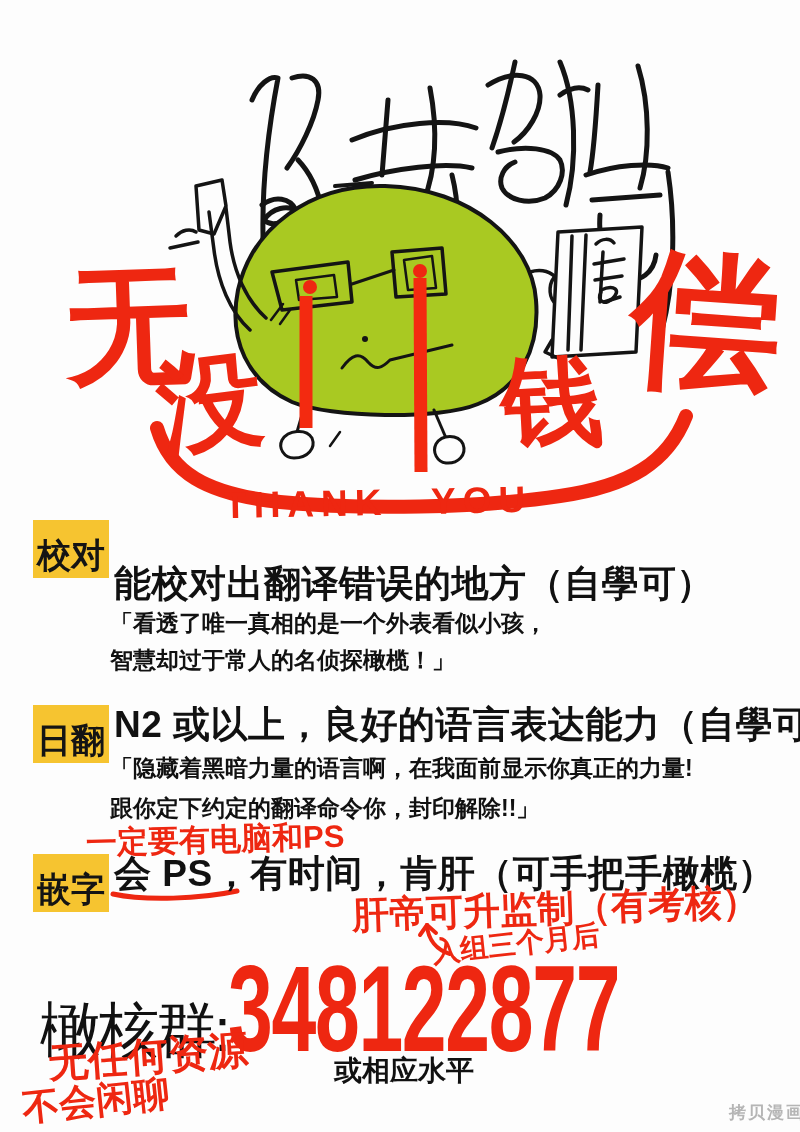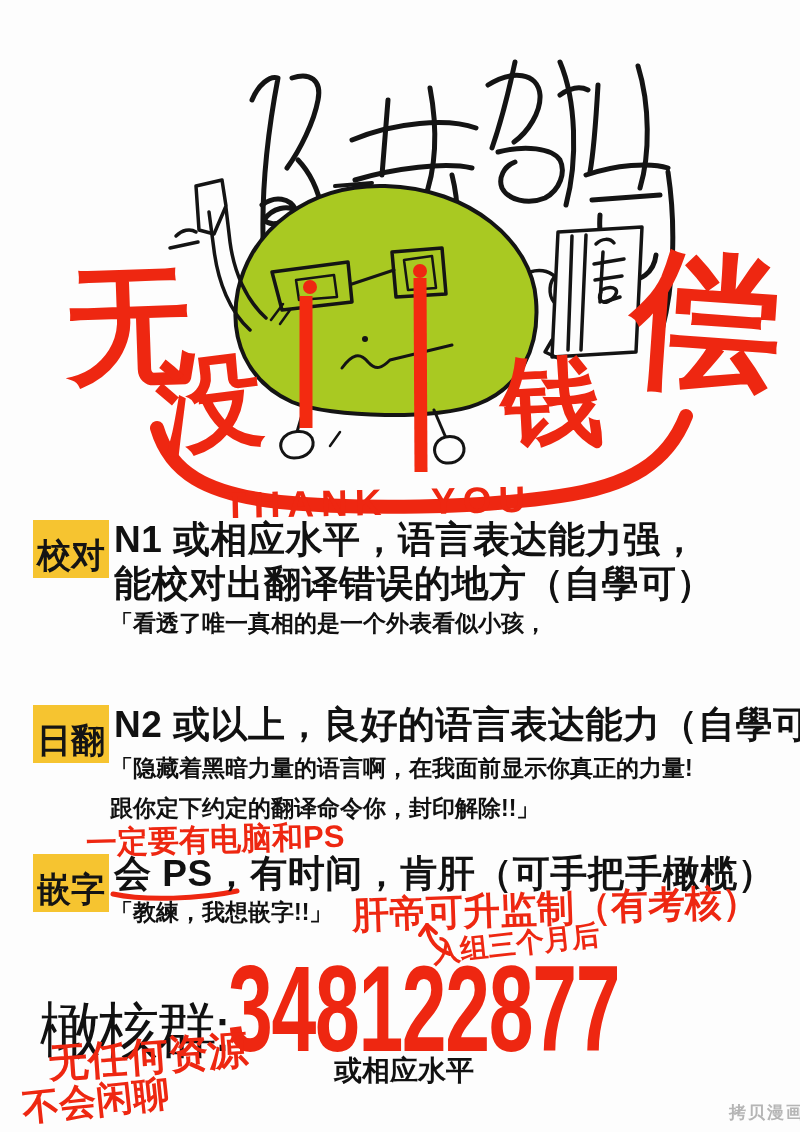--- a/index.html
+++ b/index.html
@@ -150,33 +150,32 @@
     </g>
   </svg>
 
   <div class="abs red red-char wu">无</div>
   <div class="abs red red-char mei">没</div>
   <div class="abs red red-char qian">钱</div>
   <div class="abs red red-char chang">偿</div>
   <div class="abs red thank-you">THANK YOU</div>
 
   <div class="abs row-label" style="left:33px;top:520px;">校对</div>
-  <div class="abs main-line" style="left:114px;top:521px;">N1 或相应水平，语言表达能力强，</div>
   <div class="abs main-line" style="left:114px;top:565px;">能校对出翻译错误的地方（自學可）</div>
   <div class="abs quote-line" style="left:110px;top:612px;">「看透了唯一真相的是一个外表看似小孩，</div>
+  <div class="abs quote-line" style="left:110px;top:649px;">智慧却过于常人的名侦探橄榄！」</div>
 
   <div class="abs row-label" style="left:33px;top:705px;">日翻</div>
   <div class="abs main-line" style="left:114px;top:706px;">N2 或以上，良好的语言表达能力（自學可）</div>
   <div class="abs quote-line" style="left:110px;top:757px;">「隐藏着黑暗力量的语言啊，在我面前显示你真正的力量!</div>
   <div class="abs quote-line" style="left:110px;top:797px;">跟你定下约定的翻译命令你，封印解除!!」</div>
   <div class="abs red hand-note" style="left:86px;top:824px;font-size:31px;transform:rotate(-1.5deg);">一定要有电脑和PS</div>
 
   <div class="abs row-label" style="left:33px;top:854px;">嵌字</div>
   <div class="abs main-line" style="left:114px;top:855px;">会 PS，有时间，肯肝（可手把手橄榄）</div>
-  <div class="abs quote-line" style="left:110px;top:901px;">「教練，我想嵌字!!」</div>
   <div class="abs red hand-note" style="left:352px;top:890px;font-size:37px;transform:rotate(-2deg);">肝帝可升监制（有考核）</div>
   <div class="abs red hand-note" style="left:432px;top:930px;font-size:28px;transform:rotate(-6deg);">入组三个月后</div>
 
   <div class="abs" id="qq-line">
     <span id="qq-prefix">橄核群:</span>
       <span id="qq-number" class="red">348122877</span>
   </div>
 
   <div class="abs red hand-note" style="left:48px;top:1036px;font-size:40px;transform:rotate(-4deg);">无任何资源</div>
   <div class="abs red hand-note" style="left:22px;top:1082px;font-size:37px;transform:rotate(-6deg);">不会闲聊</div>

